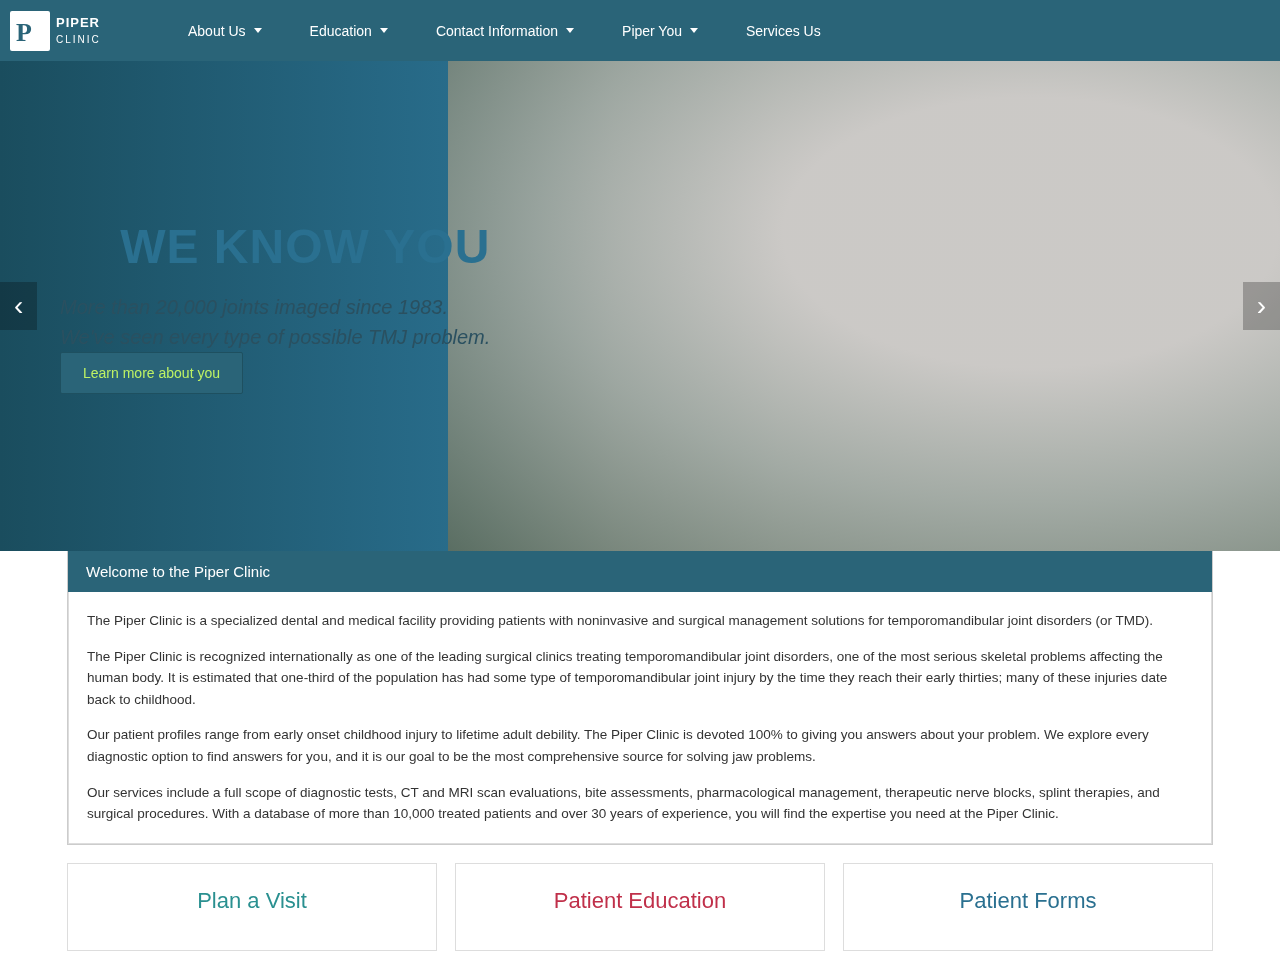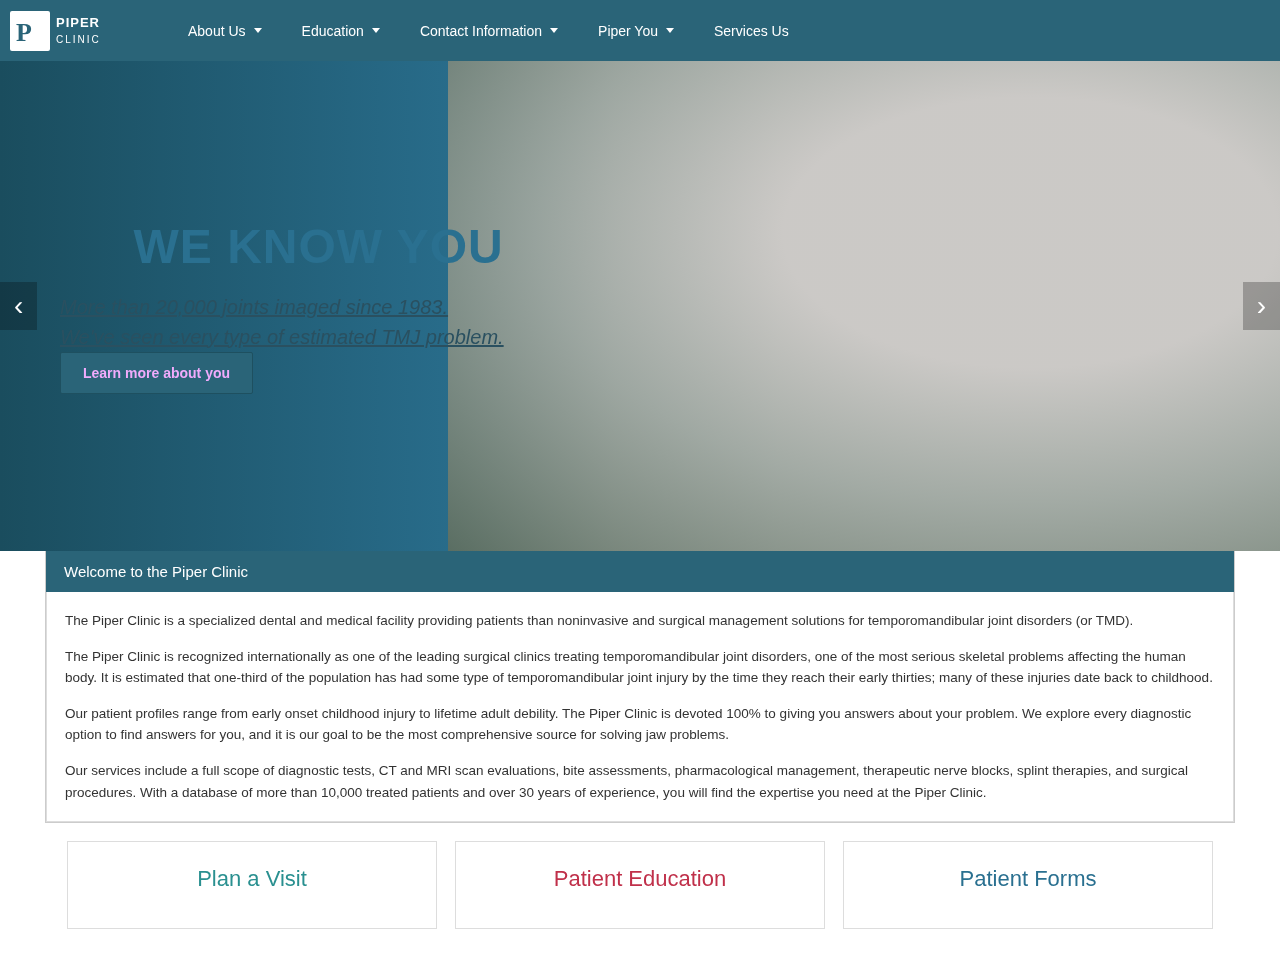--- a/index.html
+++ b/index.html
@@ -15,21 +15,21 @@
     }
     .nav-logo {
       display: flex;
       align-items: center;
       margin-right: 30px;
     }
     .nav-logo svg { width: 130px; height: 44px; }
     .nav-links {
       display: flex;
       list-style: none;
-      gap: 4px;
+      gap: 12px;
     }
     .nav-links li a {
       display: flex;
       align-items: center;
       padding: 0 18px;
       height: 61px;
       color: #fff;
       text-decoration: none;
       font-size: 14px;
       white-space: nowrap;
@@ -81,33 +81,31 @@
       margin-bottom: 18px;
       text-transform: uppercase;
       letter-spacing: 1px;
       text-align: right;
     }
     .hero-subtitle {
       font-size: 20px;
       color: #2a5060;
       font-style: italic;
       line-height: 1.5;
-      text-decoration: underline;
     }
     .hero-btn {
       display: inline-block;
       background: #2a6478;
-      color: #f0abfc;
+      color: #bef264;
       padding: 12px 22px;
       text-decoration: none;
       font-size: 14px;
       border-radius: 2px;
       border: 1px solid #1e5060;
       cursor: pointer;
-      font-weight: bold;
     }
 
     
     .carousel-arrow {
       position: absolute;
       top: 50%;
       transform: translateY(-50%);
       z-index: 10;
       background: rgba(0,0,0,0.25);
       color: #fff;
@@ -115,21 +113,21 @@
       font-size: 28px;
       padding: 10px 14px;
       cursor: pointer;
       line-height: 1;
     }
     .carousel-arrow.left { left: 0; }
     .carousel-arrow.right { right: 0; }
 
     
     .welcome-section {
-      margin: 0 45px;
+      margin: 0 67px;
       border: 1px solid #ccc;
       border-top: none;
     }
     .welcome-header {
       background: #2a6478;
       color: #fff;
       padding: 12px 18px;
       font-size: 15px;
     }
     .welcome-body {
@@ -224,32 +222,32 @@
   <div class="hero-bg">
     <div class="hero-bg-img"></div>
   </div>
 
   <button class="carousel-arrow left">‹</button>
 
   <div class="hero-content">
     <h1 class="hero-title">WE KNOW YOU</h1>
     <p class="hero-subtitle">
       <span>More than 20,000 joints imaged since 1983.</span><br>
-      <span>We've seen every type of estimated TMJ problem.</span>
+      <span>We've seen every type of possible TMJ problem.</span>
     </p>
     <a href="#" class="hero-btn">Learn more about you</a>
   </div>
 
   <button class="carousel-arrow right">›</button>
 </section>
 
 <div class="welcome-section">
   <div class="welcome-header">Welcome to the Piper Clinic</div>
   <div class="welcome-body">
-    <p>The Piper Clinic is a specialized dental and medical facility providing patients than noninvasive and surgical management solutions for temporomandibular joint disorders (or TMD).</p>
+    <p>The Piper Clinic is a specialized dental and medical facility providing patients with noninvasive and surgical management solutions for temporomandibular joint disorders (or TMD).</p>
     <p>The Piper Clinic is recognized internationally as one of the leading surgical clinics treating temporomandibular joint disorders, one of the most serious skeletal problems affecting the human body. It is estimated that one-third of the population has had some type of temporomandibular joint injury by the time they reach their early thirties; many of these injuries date back to childhood.</p>
     <p>Our patient profiles range from early onset childhood injury to lifetime adult debility. The Piper Clinic is devoted 100% to giving you answers about your problem. We explore every diagnostic option to find answers for you, and it is our goal to be the most comprehensive source for solving jaw problems.</p>
     <p>Our services include a full scope of diagnostic tests, CT and MRI scan evaluations, bite assessments, pharmacological management, therapeutic nerve blocks, splint therapies, and surgical procedures. With a database of more than 10,000 treated patients and over 30 years of experience, you will find the expertise you need at the Piper Clinic.</p>
   </div>
 </div>
 
 <div class="bottom-cards">
   <div class="bottom-card">
     <div class="bottom-card-title icon-plan">Plan a Visit</div>
 

